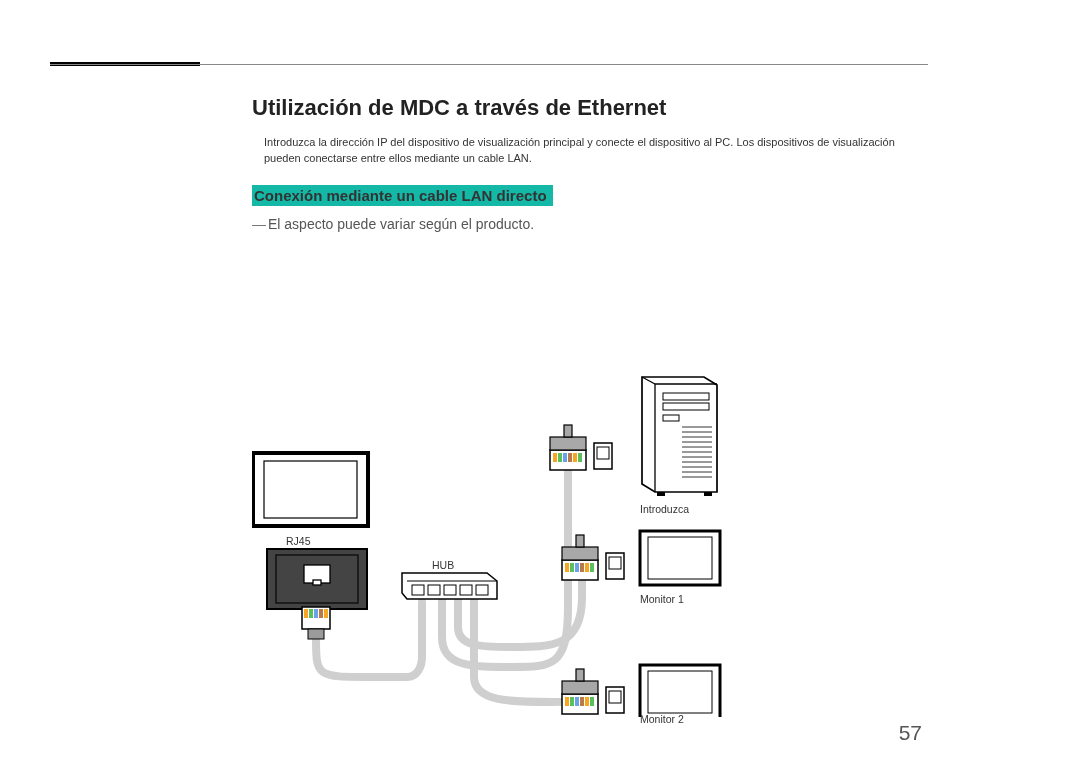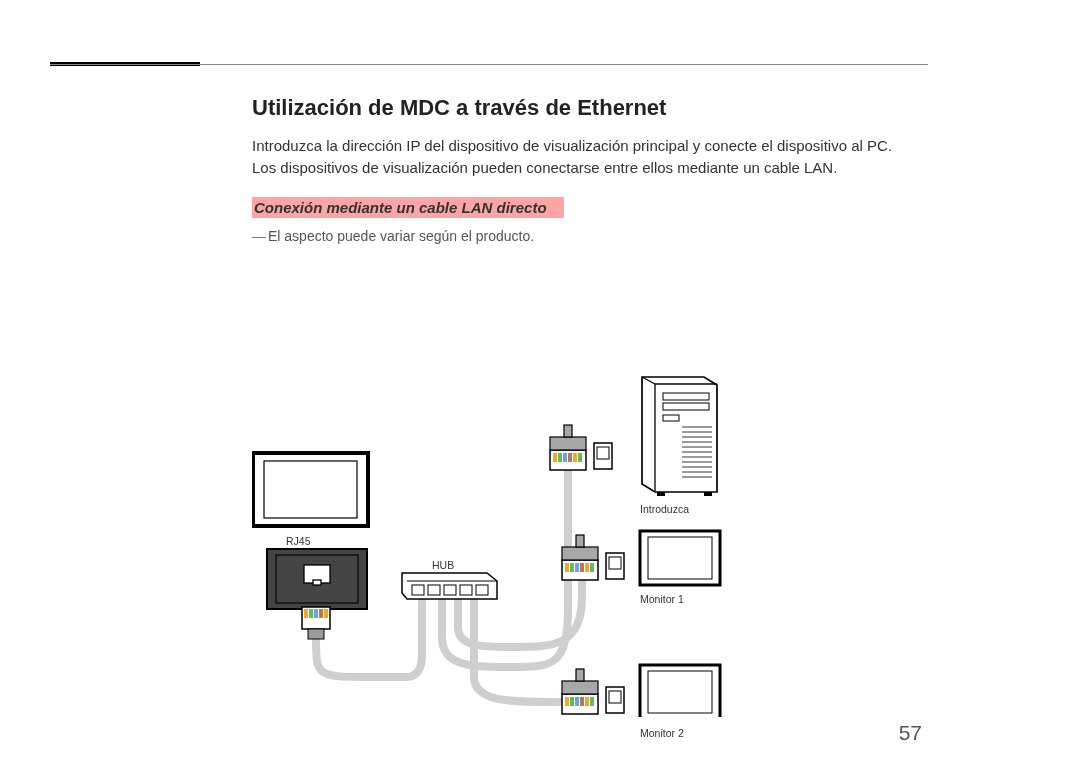--- a/index.html
+++ b/index.html
@@ -38,34 +38,33 @@
     top: 95px;
     right: 50px;
   }
   .title {
     font-size: 22px;
     font-weight: 600;
     color: #222;
     margin: 0 0 14px 0;
   }
   .intro {
-    font-size: 15px;
+    font-size: 11px;
     line-height: 1.45;
     color: #333;
-    margin: 0 0 18px 0;
+    margin: 0 0 18px 12px;
   }
   .subheading {
     font-size: 15px;
     font-weight: 600;
     color: #333;
-    background: #fca5a5;
+    background: #14b8a6;
     display: inline-block;
-    padding: 2px 17px 2px 2px;
+    padding: 2px 6px 2px 2px;
     margin: 0 0 10px 0;
-    font-style: italic;
   }
   .note {
     font-size: 14px;
     color: #555;
     margin: 0 0 6px 0;
     padding-left: 16px;
     position: relative;
   }
   .note::before {
     content: "―";
@@ -242,18 +241,18 @@
           <rect x="388" y="388" width="80" height="54" fill="#fff" stroke="#000" stroke-width="3"></rect>
           <rect x="396" y="394" width="64" height="42" fill="none" stroke="#000" stroke-width="1"></rect>
         </g>
       </svg>
 
       
       <div class="dlabel" style="left:34px; top:258px;">RJ45</div>
       <div class="dlabel" style="left:180px; top:282px;">HUB</div>
       <div class="dlabel" style="left:388px; top:226px;">Introduzca</div>
       <div class="dlabel" style="left:388px; top:316px;">Monitor 1</div>
-      <div class="dlabel" style="left:388px; top:450px;">Monitor 2</div>
+      <div class="dlabel" style="left:388px; top:436px;">Monitor 2</div>
     </div>
   </div>
 
   <div class="page-number">57</div>
 </div>
 
 </body></html>

